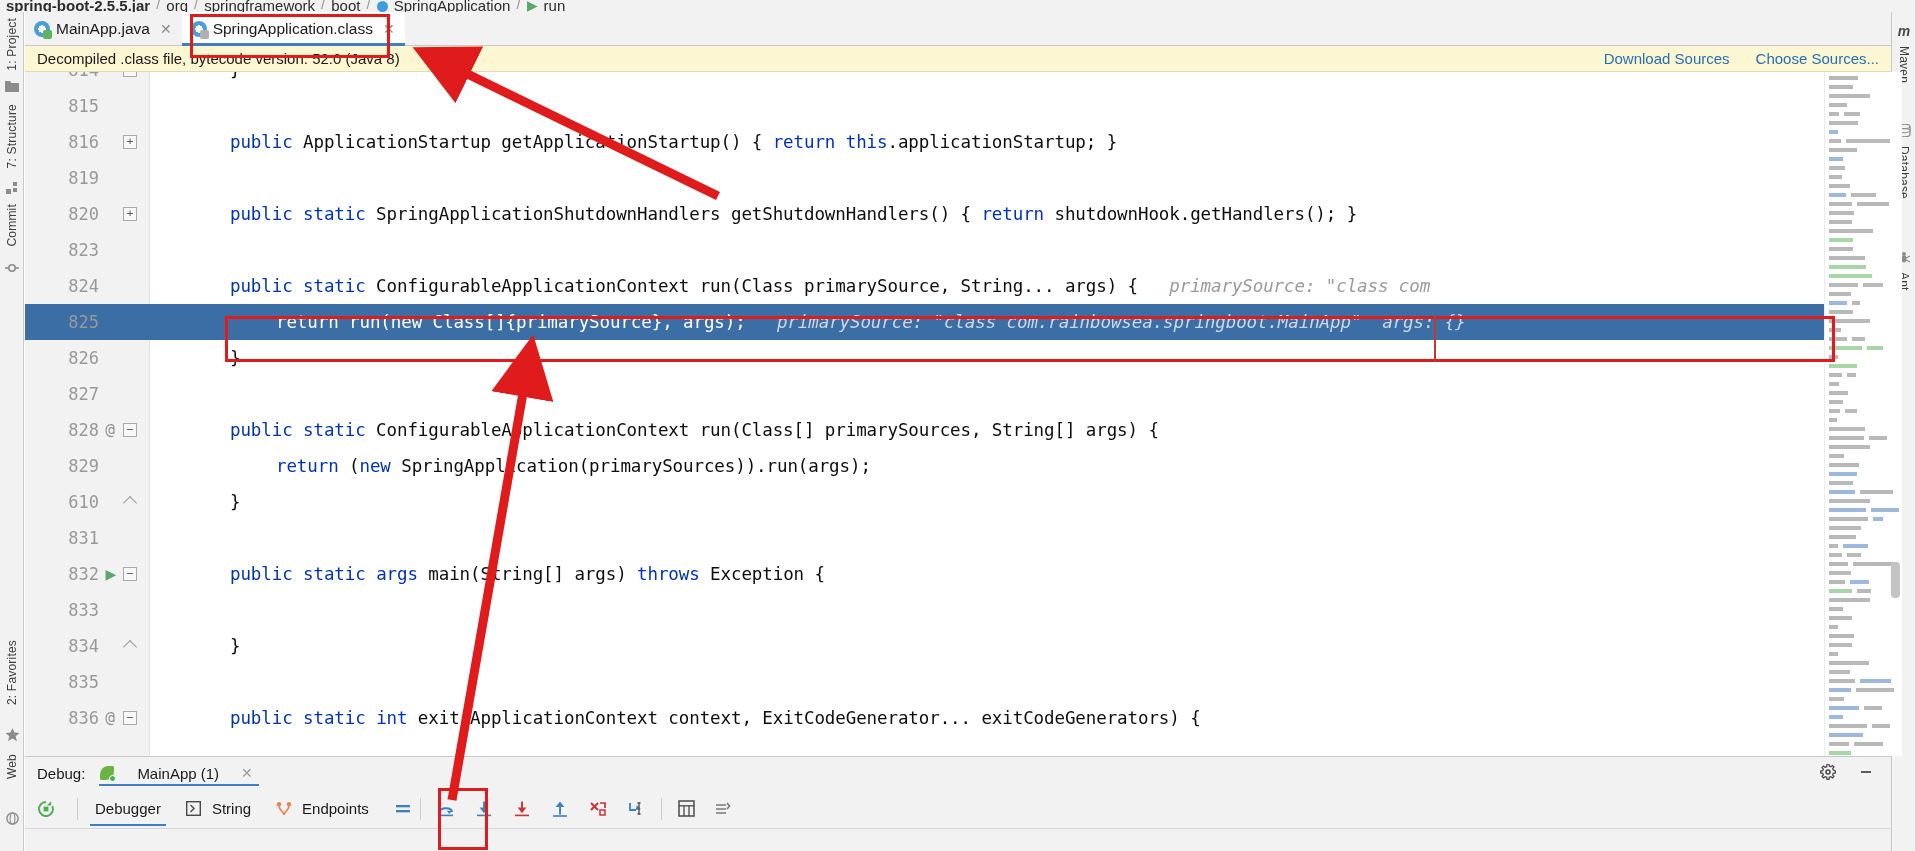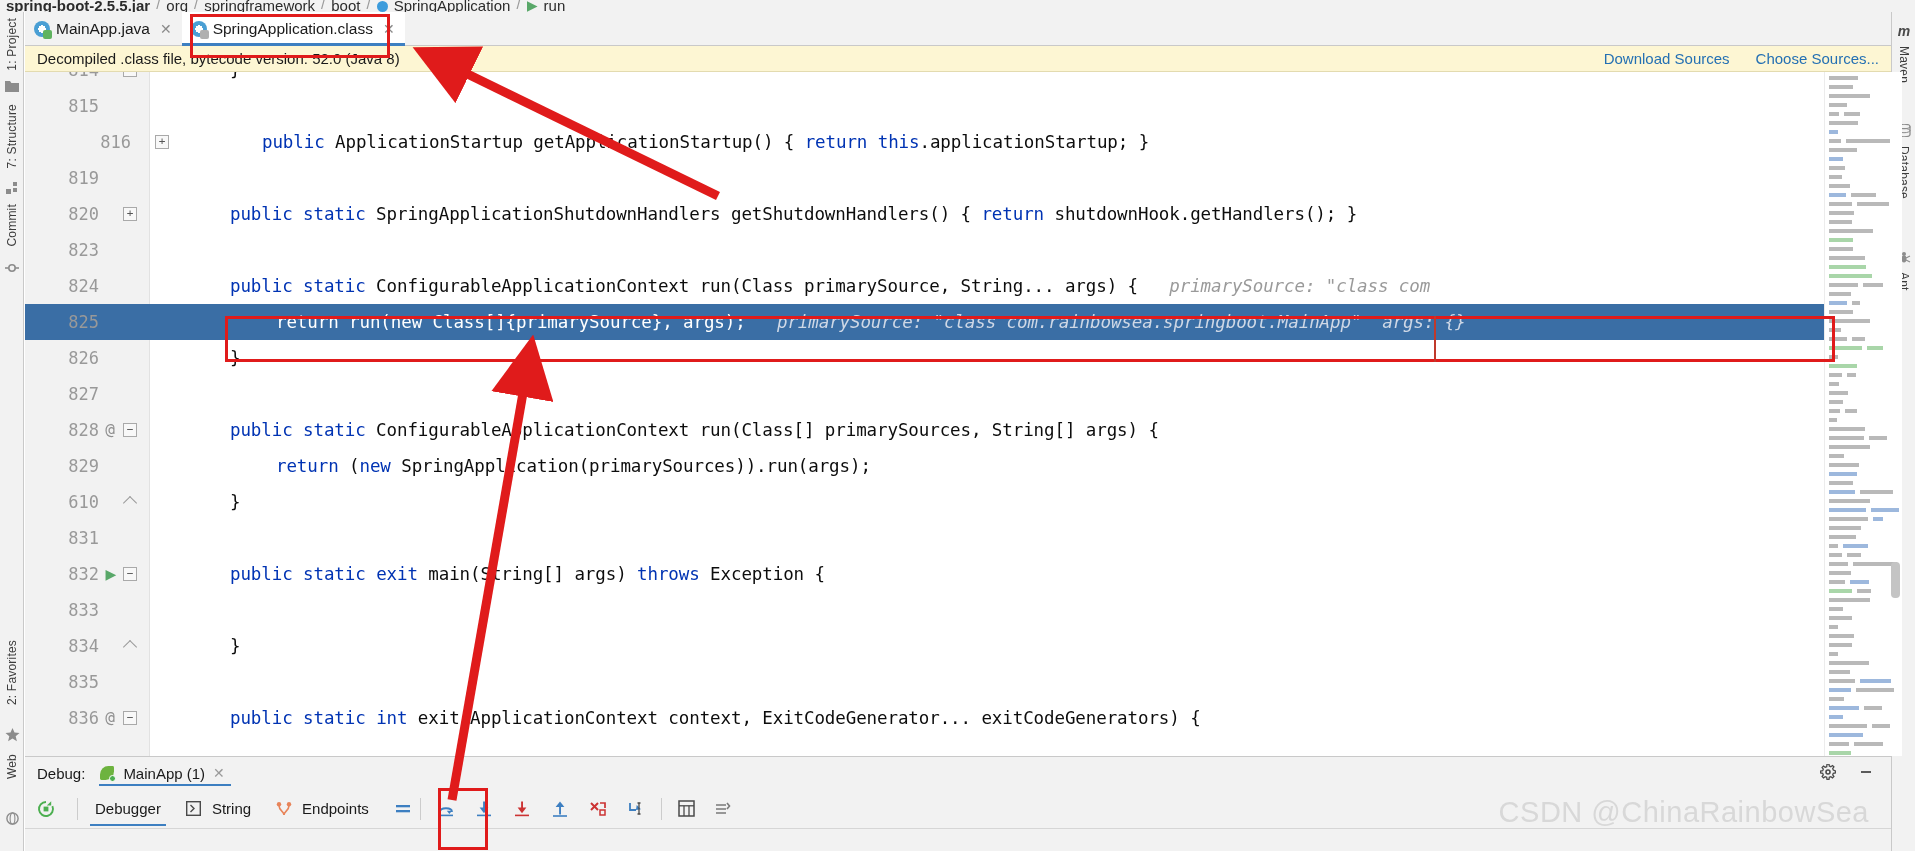--- a/index.html
+++ b/index.html
@@ -164,21 +164,21 @@
   .debugpanel {
     position:absolute; left:25px; top:756px; width:1866px; height:95px;
     background:#f2f2f2; border-top:1px solid #c9c9c9;
   }
   .dbg-head {
     position:absolute; left:0; top:0; width:100%; height:32px;
     display:flex; align-items:center; padding-left:12px; gap:10px;
     font-size:15px; color:#1a1a1a;
   }
   .dbg-tab {
-    display:flex; align-items:center; gap:8px; position:relative;
+    display:flex; align-items:center; gap:22px; position:relative;
     padding:0 10px 0 4px; height:32px;
   }
   .dbg-tab::after {
     content:""; position:absolute; left:4px; right:4px; bottom:3px; height:2px;
     background:#3d7fc1;
   }
   .dbg-tab .x { color:#9a9a9a; font-size:14px; }
   .spring-ic { width:16px; height:16px; position:relative; display:inline-block; }
   .spring-ic .leaf {
     position:absolute; inset:1px; background:#6db33f;
@@ -362,21 +362,21 @@
     <div id="code-lines">
         <div class="line" style="top: -20px;">
           <span class="lnum">814</span>
           <span class="fold">−</span>
           <span class="ctext" style="left:205px">}</span>
         </div>
         <div class="line" style="top: 16px;">
           <span class="lnum">815</span>
           <span class="ctext" style="left:159px"></span>
         </div>
-        <div class="line" style="top: 52px; margin-left: 32px;">
+        <div class="line" style="top: 52px;">
           <span class="lnum">816</span>
           <span class="fold">+</span>
           <span class="ctext" style="left:205px"><span class="kw">public</span> ApplicationStartup getApplicationStartup() { <span class="kw">return</span> <span class="kw">this</span>.applicationStartup; }</span>
         </div>
         <div class="line" style="top: 88px;">
           <span class="lnum">819</span>
           <span class="ctext" style="left:159px"></span>
         </div>
         <div class="line" style="top: 124px;">
           <span class="lnum">820</span>
@@ -420,21 +420,21 @@
           <span class="ctext" style="left:205px">}</span>
         </div>
         <div class="line" style="top: 448px;">
           <span class="lnum">831</span>
           <span class="ctext" style="left:159px"></span>
         </div>
         <div class="line" style="top: 484px;">
           <span class="lnum">832</span>
           <span class="lrun">▶</span>
           <span class="fold">−</span>
-          <span class="ctext" style="left:205px"><span class="kw">public</span> <span class="kw">static</span> <span class="kw">exit</span> main(String[] args) <span class="kw">throws</span> Exception {</span>
+          <span class="ctext" style="left:205px"><span class="kw">public</span> <span class="kw">static</span> <span class="kw">args</span> main(String[] args) <span class="kw">throws</span> Exception {</span>
         </div>
         <div class="line" style="top: 520px;">
           <span class="lnum">833</span>
         </div>
         <div class="line" style="top: 556px;">
           <span class="lnum">834</span>
           <span class="fold arrow"></span>
           <span class="ctext" style="left:205px">}</span>
         </div>
         <div class="line" style="top: 592px;">
@@ -677,21 +677,20 @@
       <span class="icbox" style="margin:0 6px;">
         <svg width="17" height="17" viewBox="0 0 17 17">
             <path d="M2 5h10M2 9h10M2 13h10" stroke="#7a7a7a" stroke-width="1.6" fill="none"></path>
             <path d="M13 3l2.5 3L13 9" stroke="#7a7a7a" stroke-width="1.6" fill="none"></path>
           </svg>
       </span>
     </div>
 
   </div>
 
-  <div class="watermark">CSDN @ChinaRainbowSea</div>
 
   <div id="ann-boxes">
       <div class="ann ann-rect" style="left: 190px; top: 14px; width: 200px; height: 44px; border-color: rgb(224, 27, 27);"></div>
       <div class="ann ann-rect" style="left: 225px; top: 316px; width: 1610px; height: 46px; border-color: rgb(224, 27, 27);"></div>
       <div class="ann ann-rect" style="left: 438px; top: 788px; width: 50px; height: 62px; border-color: rgb(224, 27, 27);"></div>
     </div>
   <svg class="arrows">
     <defs>
       <marker id="ah" markerWidth="7" markerHeight="7" refX="3" refY="3.5" orient="auto">
         <path d="M0,0 L7,3.5 L0,7 z" fill="#e01b1b"></path>

